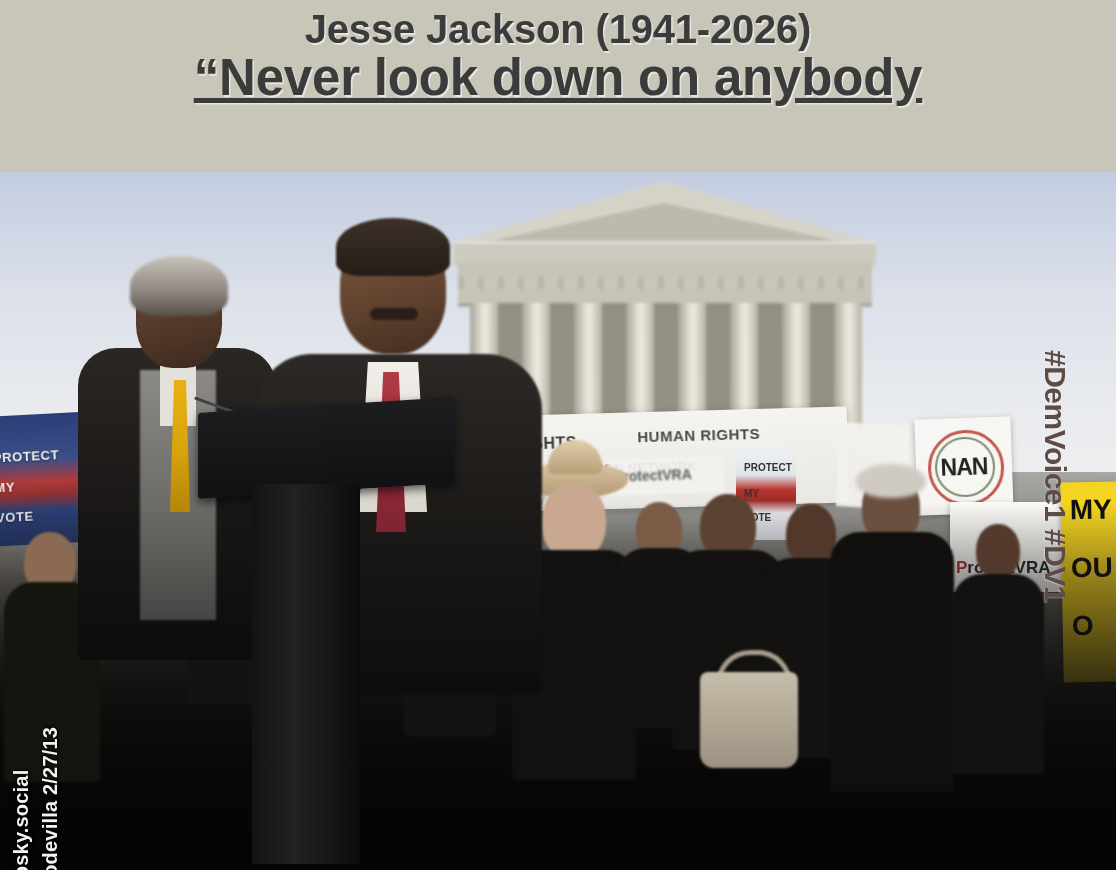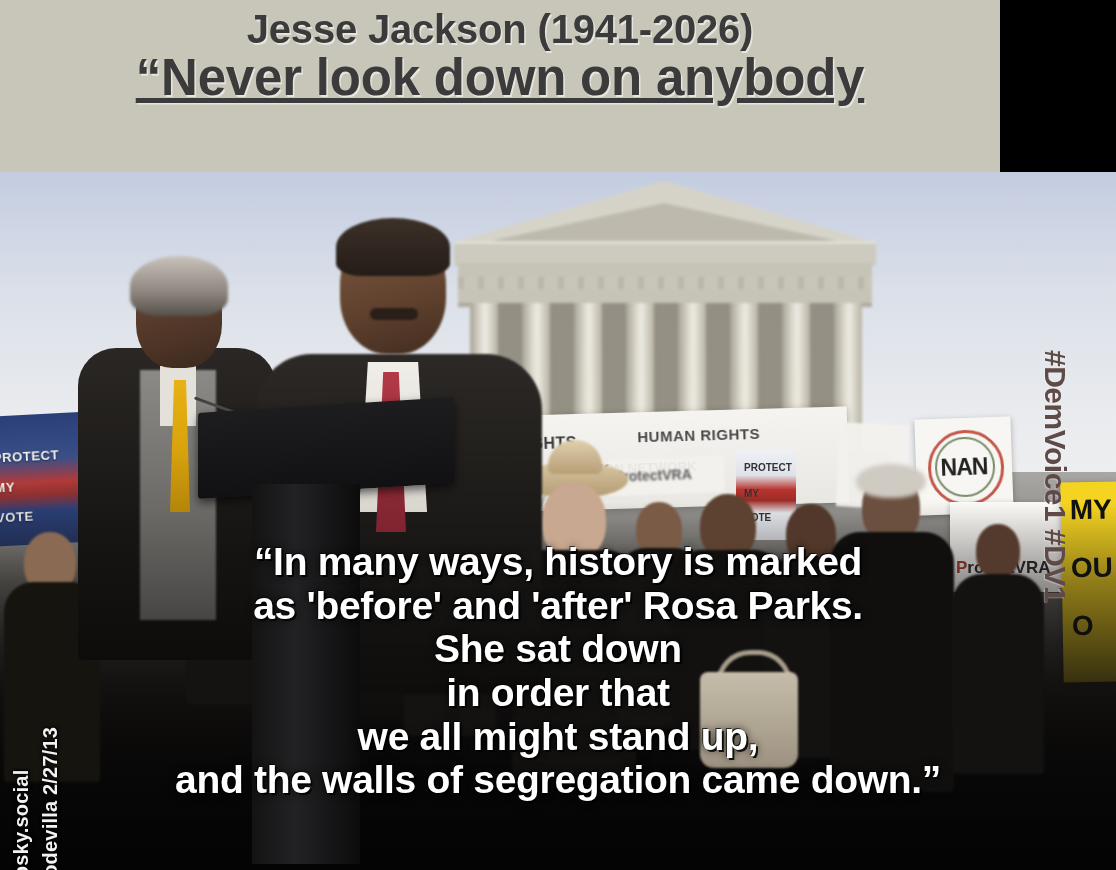--- a/index.html
+++ b/index.html
@@ -13,21 +13,21 @@
     height: 870px;
     overflow: hidden;
     font-family: "Liberation Sans", sans-serif;
     background: #000;
   }
 
   
   #header {
     position: absolute;
     left: 0; top: 0;
-    width: 1000px;
+    width: 1116px;
     height: 172px;
     background: #c8c6b9;
     display: flex;
     flex-direction: column;
     align-items: center;
     justify-content: flex-start;
     padding-top: 8px;
     box-sizing: border-box;
     z-index: 40;
   }
@@ -559,22 +559,14 @@
       <div class="vline v2">@dividerdecider.bsky.social</div>
       <div class="vline v3">Photo: Chip Somodevilla 2/27/13</div>
     </div>
 
     <div class="vhash">
       <div class="vhash-txt">#DemVoice1 #DV1</div>
     </div>
 
   </div>
 
-  <div class="quote-overlay">
-    <div class="q-line">“In many ways, history is marked</div>
-    <div class="q-line">as 'before' and 'after' Rosa Parks.</div>
-    <div class="q-line">She sat down</div>
-    <div class="q-line">in order that</div>
-    <div class="q-line">we all might stand up,</div>
-    <div class="q-line">and the walls of segregation came down.”</div>
-  </div>
 
 </div>
 
 </body></html>

